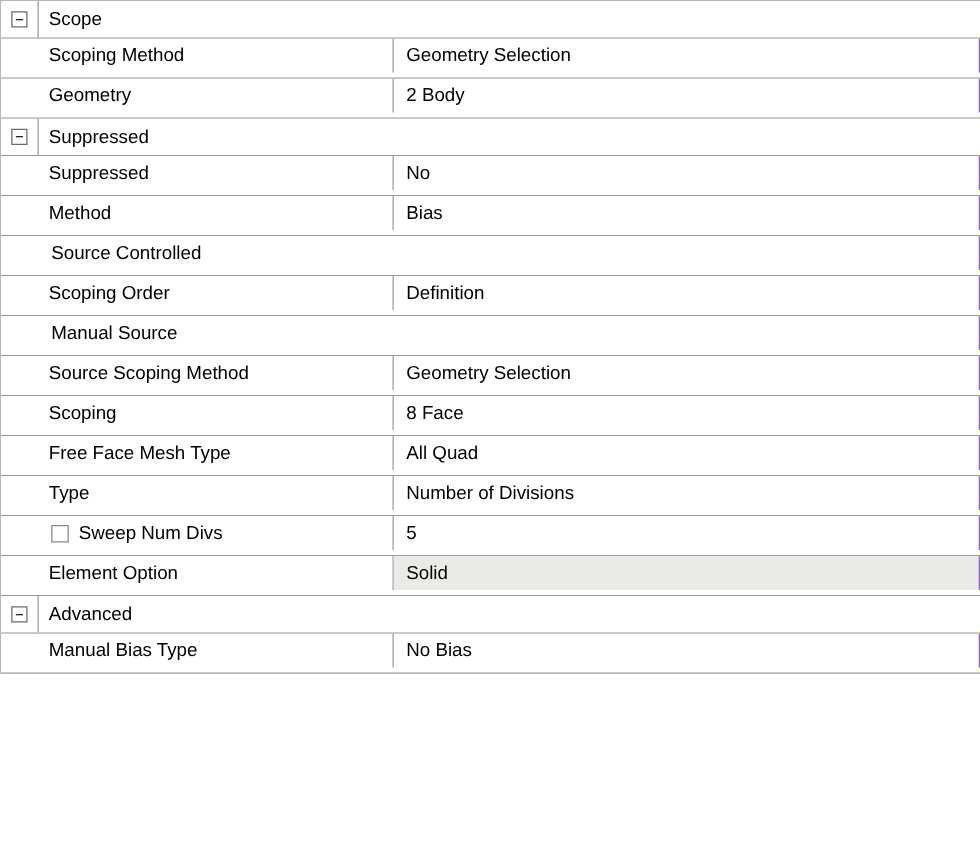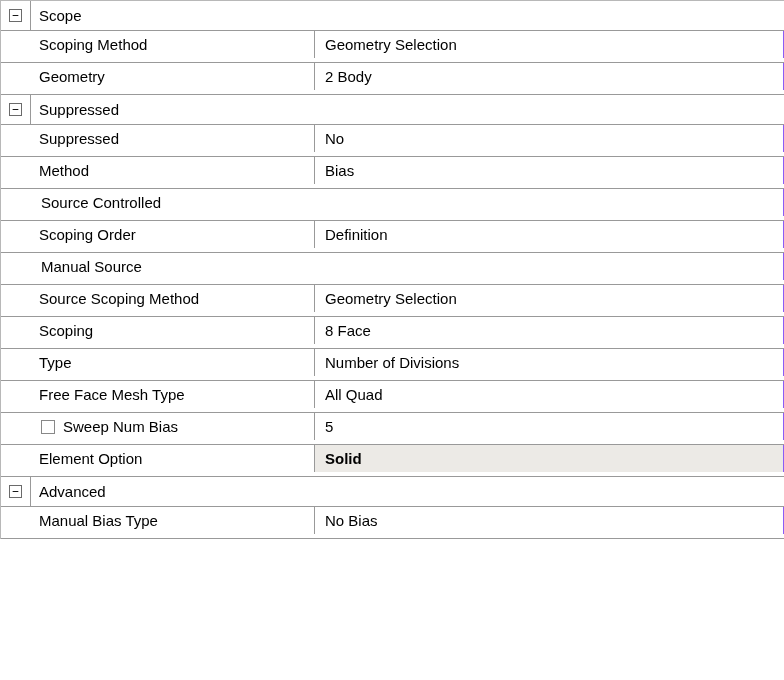--- a/index.html
+++ b/index.html
@@ -81,21 +81,20 @@
     }
     .value-cell {
       flex: 1;
       padding: 5px 10px;
       display: flex;
       align-items: center;
       border-right: 1px solid #8b5cf6;
     }
     .value-readonly {
       background: #eceae6;
-      font-weight: bold;
     }
     .checkbox {
       width: 14px;
       height: 14px;
       border: 1px solid #888888;
       margin-right: 8px;
       margin-left: 2px;
       background: #fff;
       display: inline-block;
     }
@@ -166,35 +165,35 @@
   </div>
 
   <div class="row">
     <div class="gutter"></div>
     <div class="label-cell">Scoping</div>
     <div class="value-cell">8 Face</div>
   </div>
 
   <div class="row">
     <div class="gutter"></div>
+    <div class="label-cell">Free Face Mesh Type</div>
+    <div class="value-cell">All Quad</div>
+  </div>
+
+  <div class="row">
+    <div class="gutter"></div>
     <div class="label-cell">Type</div>
     <div class="value-cell">Number of Divisions</div>
   </div>
 
   <div class="row">
     <div class="gutter"></div>
-    <div class="label-cell">Free Face Mesh Type</div>
-    <div class="value-cell">All Quad</div>
-  </div>
-
-  <div class="row">
-    <div class="gutter"></div>
     <div class="label-cell">
       <span class="checkbox"></span>
-      <span>Sweep Num Bias</span>
+      <span>Sweep Num Divs</span>
     </div>
     <div class="value-cell">5</div>
   </div>
 
   <div class="row">
     <div class="gutter"></div>
     <div class="label-cell">Element Option</div>
     <div class="value-cell value-readonly">Solid</div>
   </div>
 

